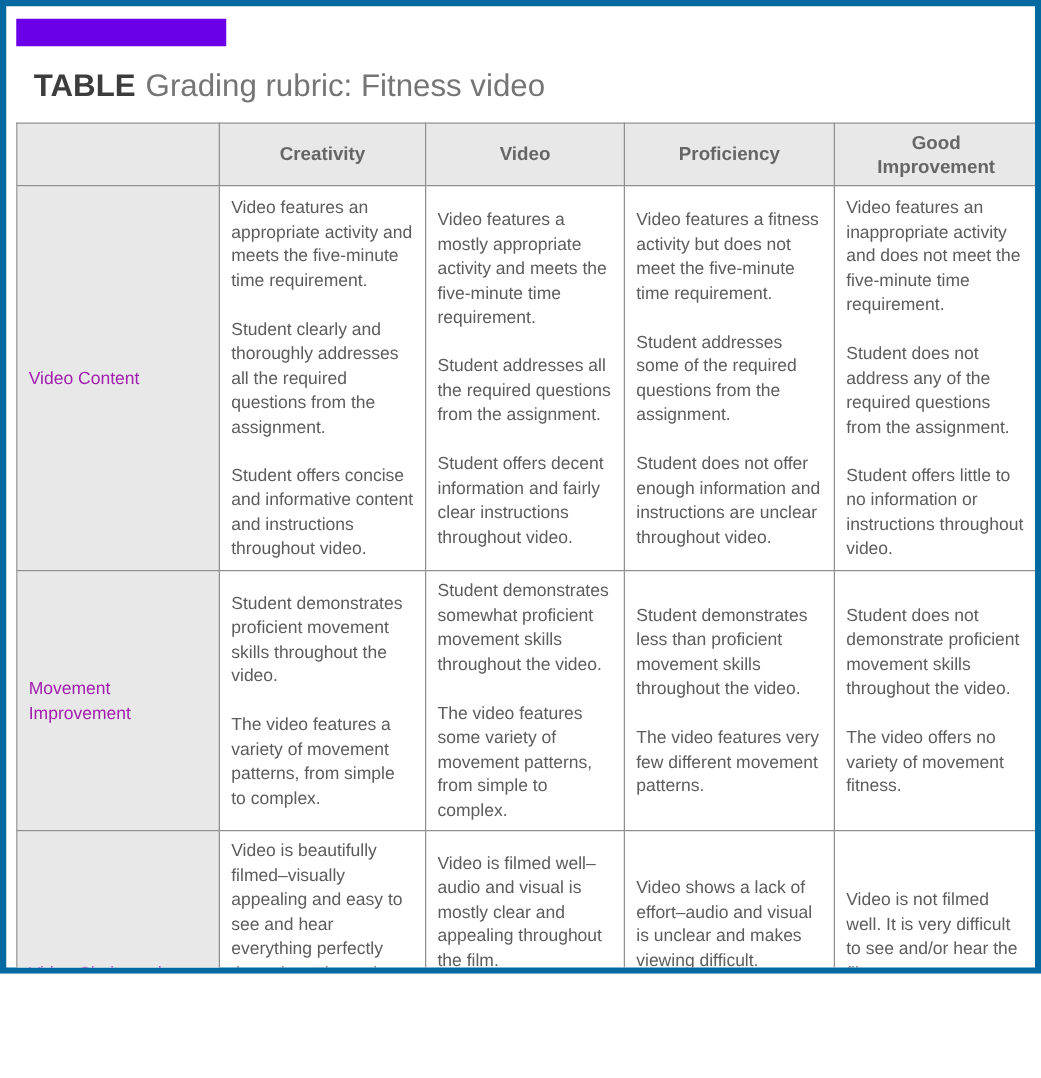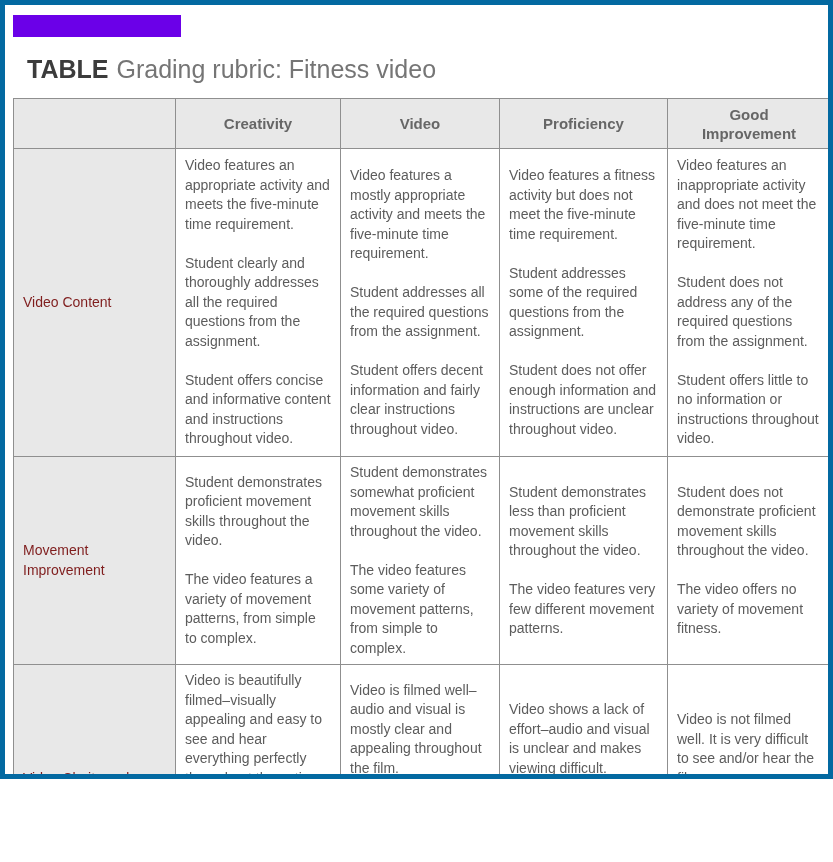--- a/index.html
+++ b/index.html
@@ -58,21 +58,21 @@
   }
   .rubric td {
     color: #5c5c5c;
     font-size: 14px;
     line-height: 19.5px;
     padding: 6px 9px 6px 9px;
     text-align: left;
   }
   .rubric td.rowlabel {
     background: #e8e8e8;
-    color: #7f1d1d;
+    color: #a21caf;
   }
   tr.r-content  td { height: 308px; }
   tr.r-movement td { height: 184px; }
   tr.r-clarity  td { height: 214px; }
 </style>
 </head>
 <body>
 
 <div class="page">
 

